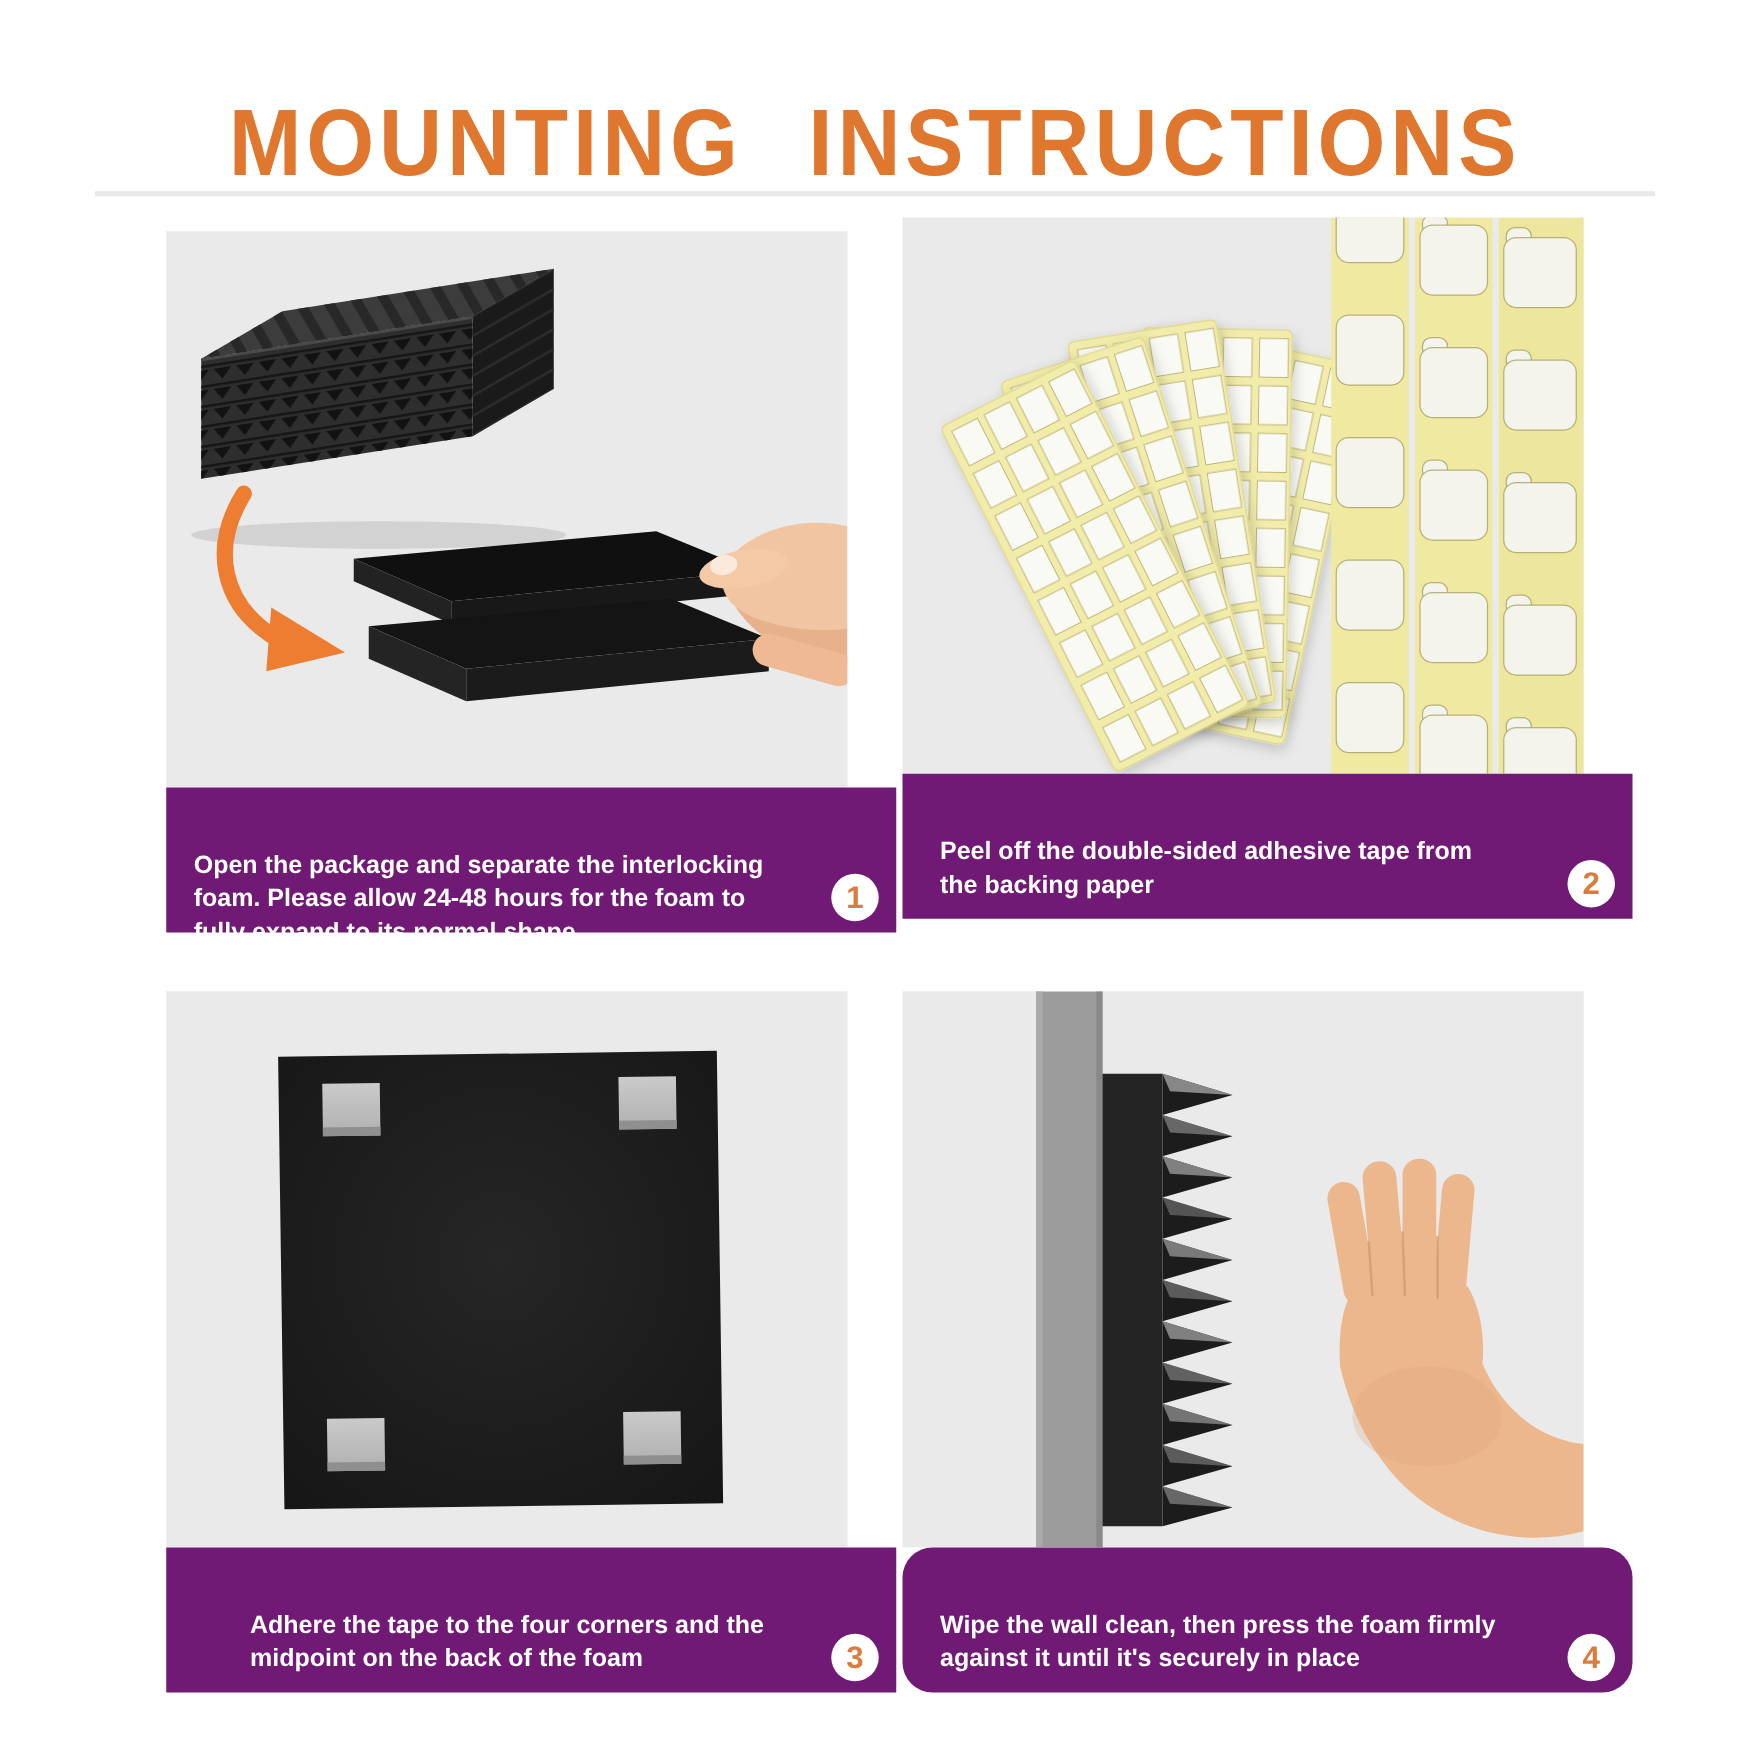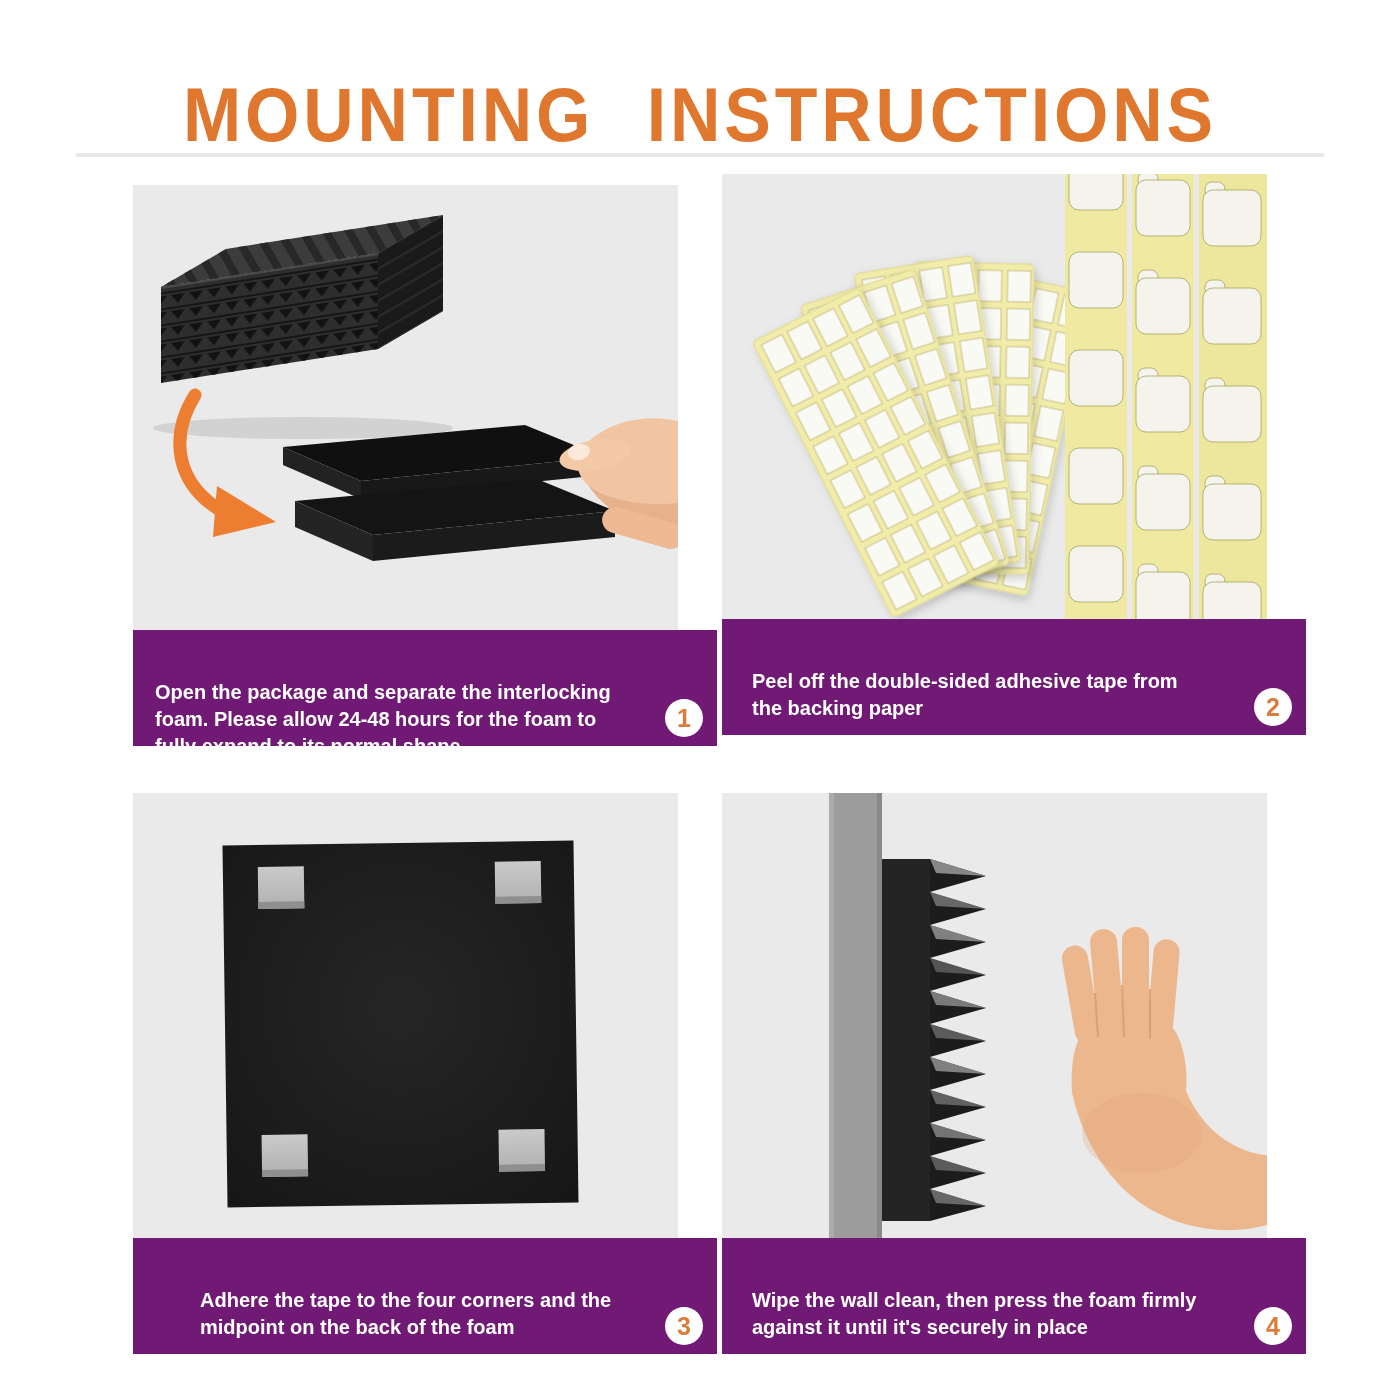--- a/index.html
+++ b/index.html
@@ -22,21 +22,21 @@
   .art{width:545px;height:445px;background:#EAEAEA;overflow:hidden;}
   .art svg{display:block;width:545px;height:445px;}
   .caption{
     position:relative;width:584px;height:116px;background:#701a75;
     box-sizing:border-box;padding:22px 58px 0 22px;
     color:#ffffff;font-size:20px;font-weight:bold;line-height:27px;
     white-space:pre-line;
   }
   .card-2 .caption{padding-left:30px;}
   .card-3 .caption{padding-left:67px;}
-  .card-4 .caption{padding-left:30px;}
+  .card-4 .caption{padding-left:30px;border-radius:24px;}
   .badge{
     position:absolute;right:14px;bottom:9px;width:38px;height:38px;border-radius:50%;
     background:#ffffff;color:#DA7C3C;font-size:25px;font-weight:bold;
     text-align:center;line-height:39px;white-space:normal;
   }
 </style>
 </head>
 <body>
 
 <h1 class="page-title">MOUNTING INSTRUCTIONS</h1>

